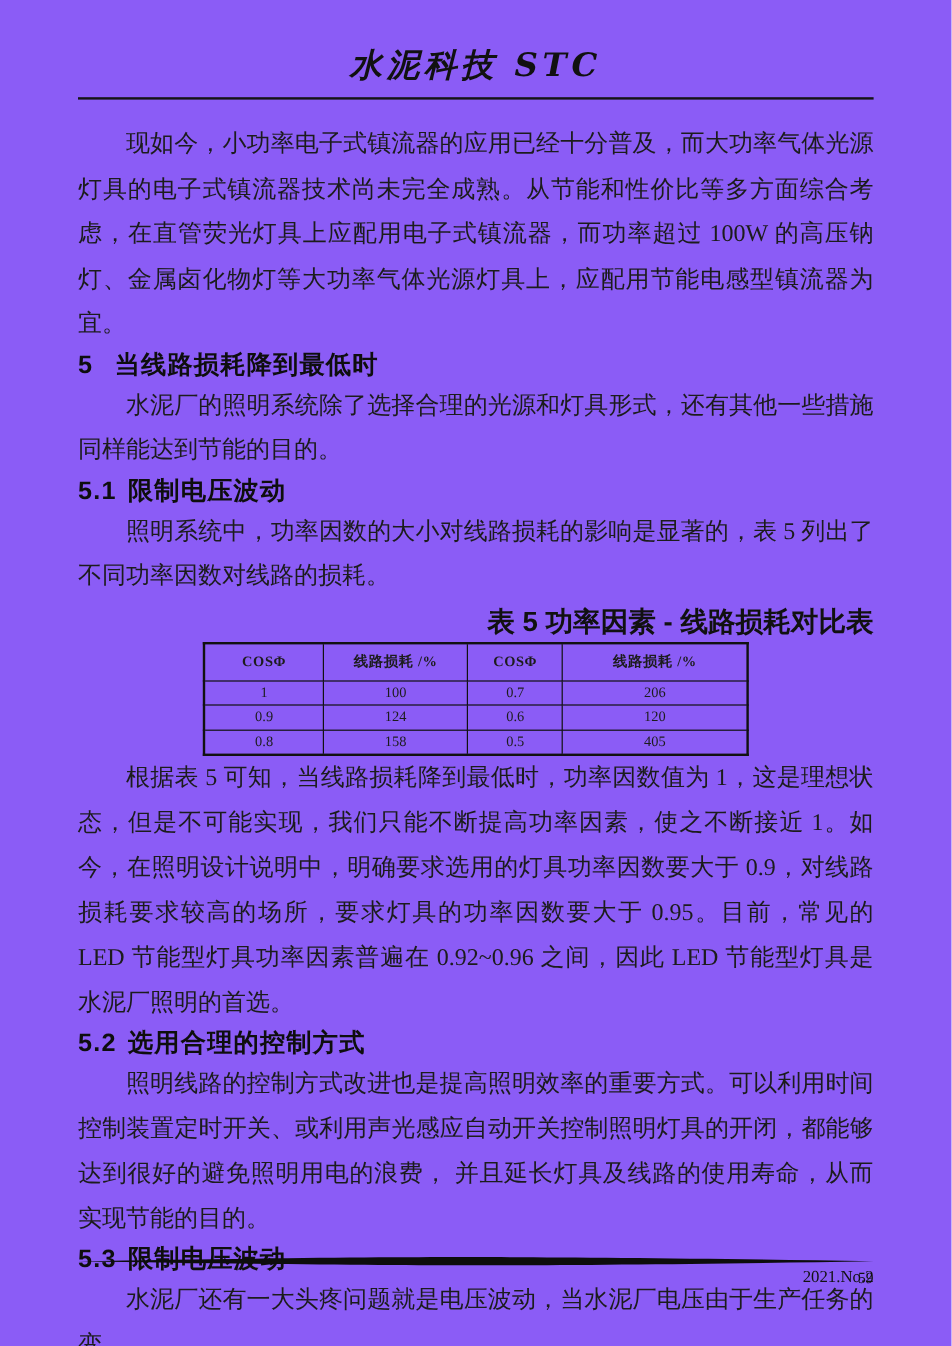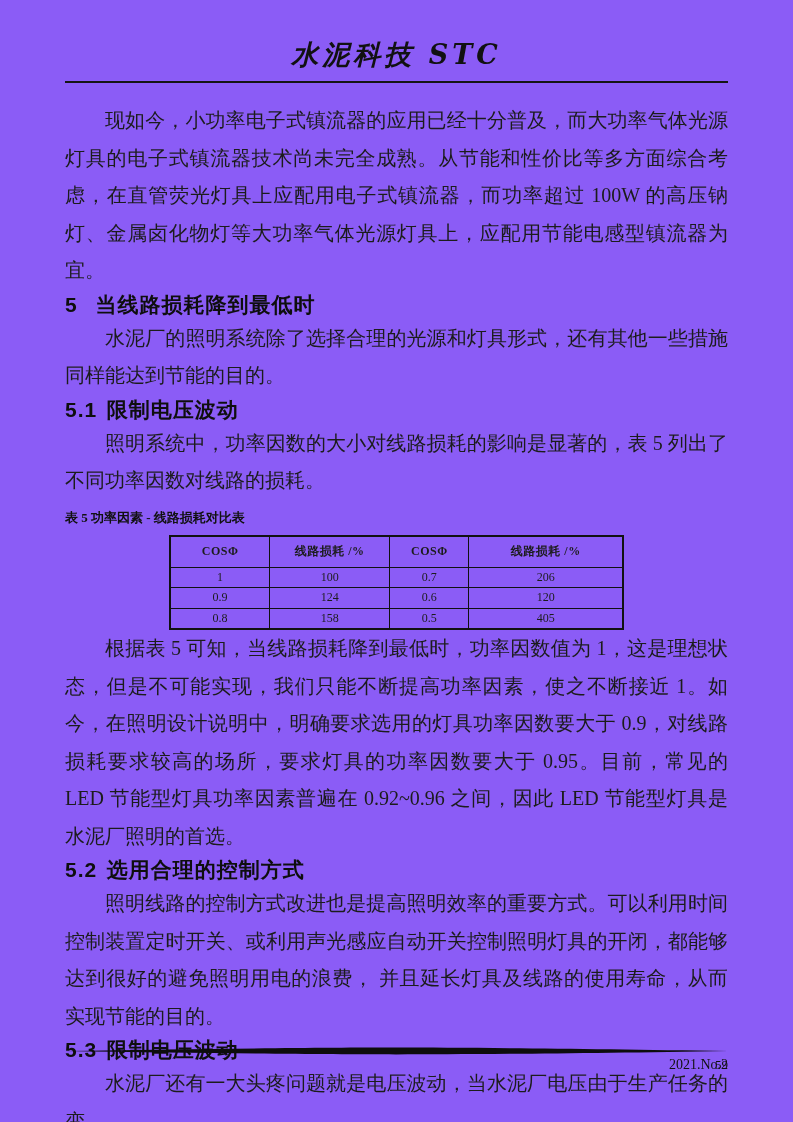--- a/index.html
+++ b/index.html
@@ -51,24 +51,24 @@
     font-size: 21px;
     line-height: 30px;
     color: #0e0e0e;
     letter-spacing: 1px;
   }
   h2.sec .sec-num { margin-right: 0.85em; font-family: "Liberation Sans", sans-serif; }
   h2.sub .sec-num { margin-right: 0.45em; }
 
   .table-caption {
     margin-top: 6px;
-    text-align: left;
-    font-family: Liberation Serif, serif;
+    text-align: right;
+    font-family: Liberation Sans, sans-serif;
     font-weight: bold;
-    font-size: 13px;
+    font-size: 23px;
     line-height: 24px;
     color: #111;
   }
   table.data-table {
     margin: 5px auto 0 auto;
     width: 455px;
     border-collapse: collapse;
     table-layout: fixed;
     font-size: 12px;
     color: #1c1c1c;

